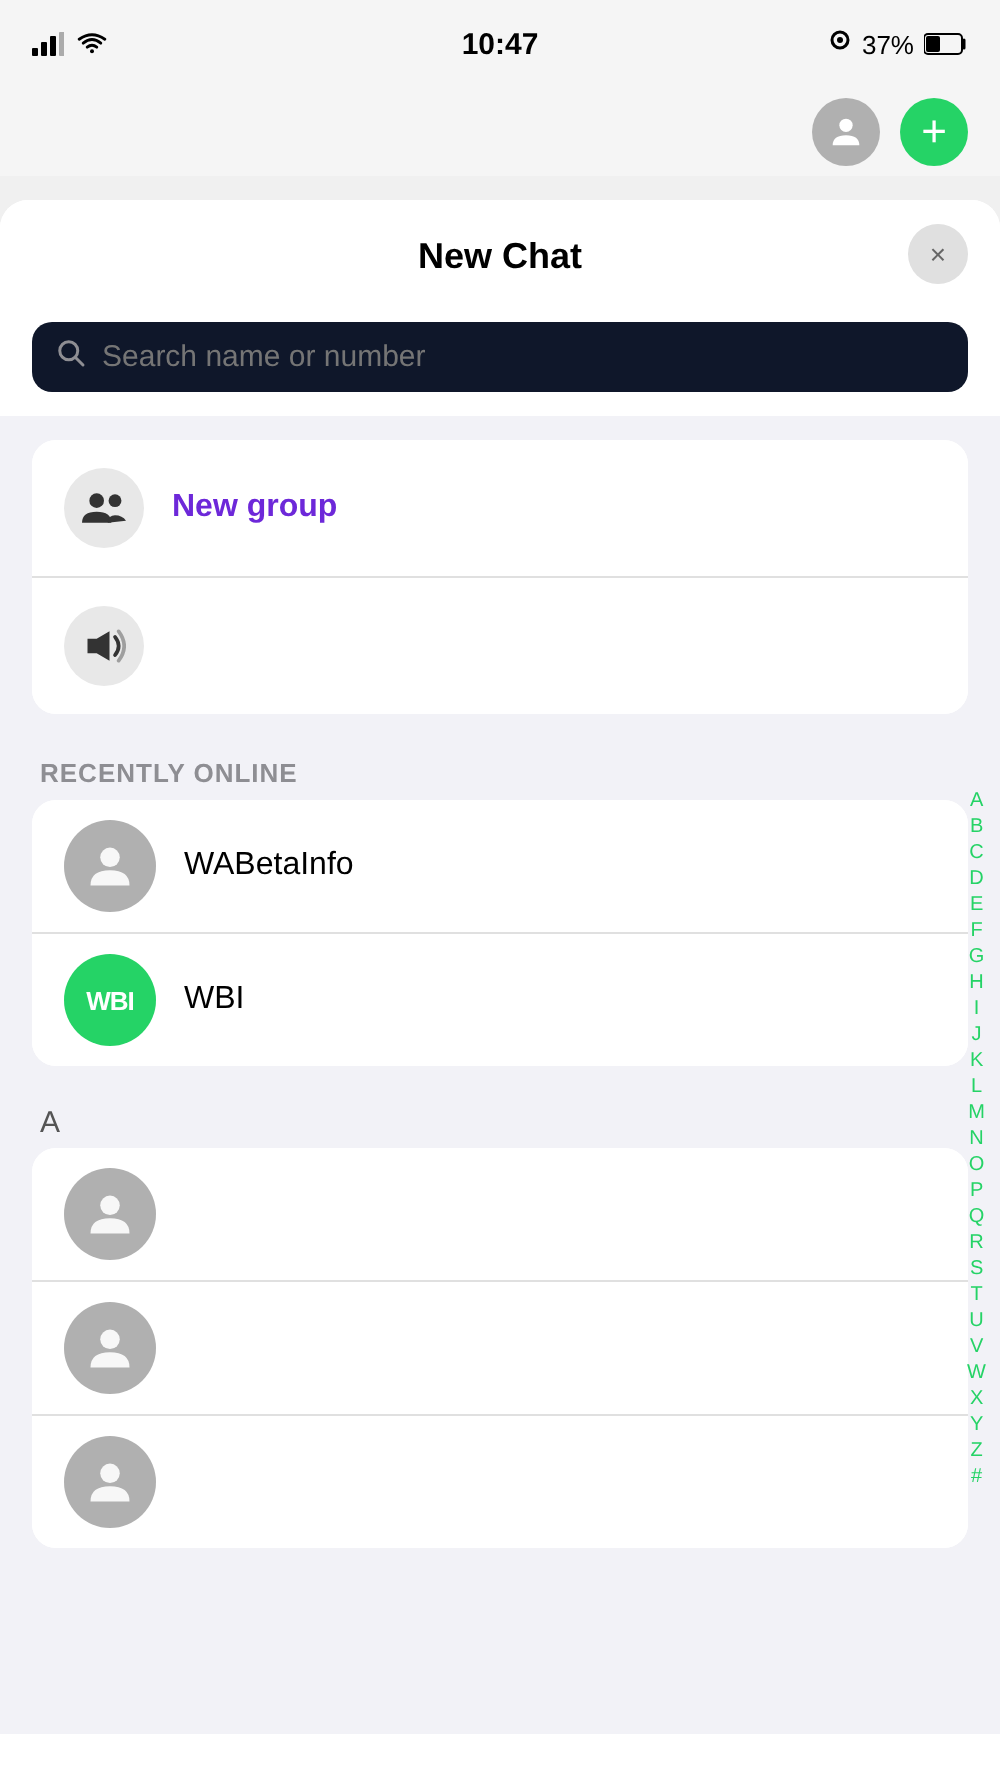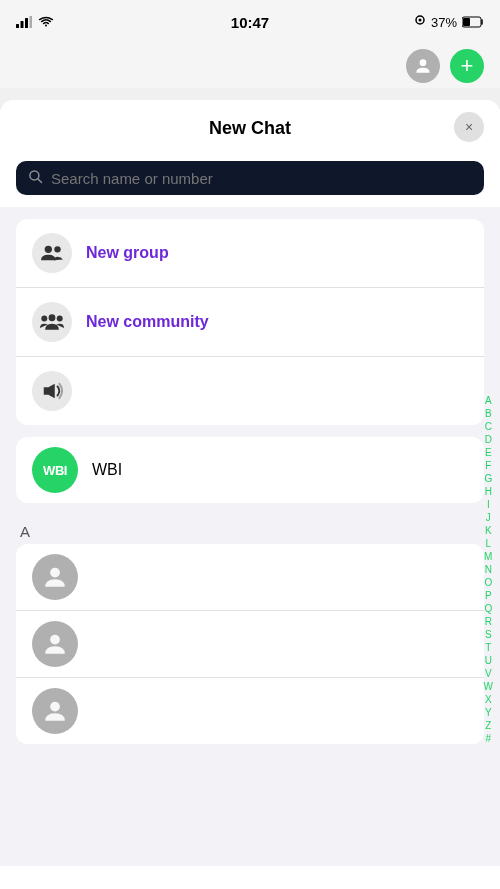--- a/index.html
+++ b/index.html
@@ -392,49 +392,46 @@
             <circle cx="8" cy="6" r="4" fill="#333"></circle>
             <path d="M0 18 Q0 12 8 12 Q16 12 16 18" fill="#333"></path>
             <circle cx="18" cy="6" r="3.5" fill="#333"></circle>
             <path d="M14 18 Q14.5 14 18 14 Q22 14 24 17" fill="#333"></path>
           </svg>
         </div>
         <span class="action-label">New group</span>
       </button>
 
 
-      <button class="action-item">
-        <div class="action-icon-circle">
-          <svg width="24" height="20" viewBox="0 0 28 22">
-            <circle cx="5" cy="7" r="3.5" fill="#333"></circle>
-            <path d="M0 18 Q0 13 5 13 Q7 13 9 14" fill="#333"></path>
-            <circle cx="14" cy="6" r="4" fill="#333"></circle>
-            <path d="M6 20 Q6 13 14 13 Q22 13 22 20" fill="#333"></path>
-            <circle cx="23" cy="7" r="3.5" fill="#333"></circle>
-            <path d="M19 14 Q21 13 23 13 Q28 13 28 18" fill="#333"></path>
-          </svg>
-        </div>
-        <span class="action-label">New community</span>
-      </button>
 
       <button class="action-item">
         <div class="action-icon-circle">
           <svg width="22" height="22" viewBox="0 0 24 24">
             <path d="M3 8 L3 16 L8 16 L15 20 L15 4 L8 8 Z" fill="#333"></path>
             <path d="M18 7 Q22 12 18 17" stroke="#333" stroke-width="2" fill="none" stroke-linecap="round"></path>
             <path d="M20 4 Q26 12 20 20" stroke="#333" stroke-width="2" fill="none" stroke-linecap="round" opacity="0.4"></path>
           </svg>
         </div>
       </button>
 
     </div>
 
     <div>
+      <div class="section-header">RECENTLY ONLINE</div>
       <div class="contacts-card">
 
+        <button class="contact-item">
+          <div class="avatar-circle">
+            <svg class="person-svg" viewBox="0 0 24 24">
+              <circle cx="12" cy="8" r="4.5"></circle>
+              <path d="M3 21 Q3 14 12 14 Q21 14 21 21"></path>
+            </svg>
+          </div>
+          <span class="contact-name">WABetaInfo</span>
+        </button>
 
         <button class="contact-item">
           <div class="avatar-circle green">
             <span style="font-size:13px;font-weight:700;">WBI</span>
           </div>
           <span class="contact-name">WBI</span>
         </button>
 
       </div>
     </div>

